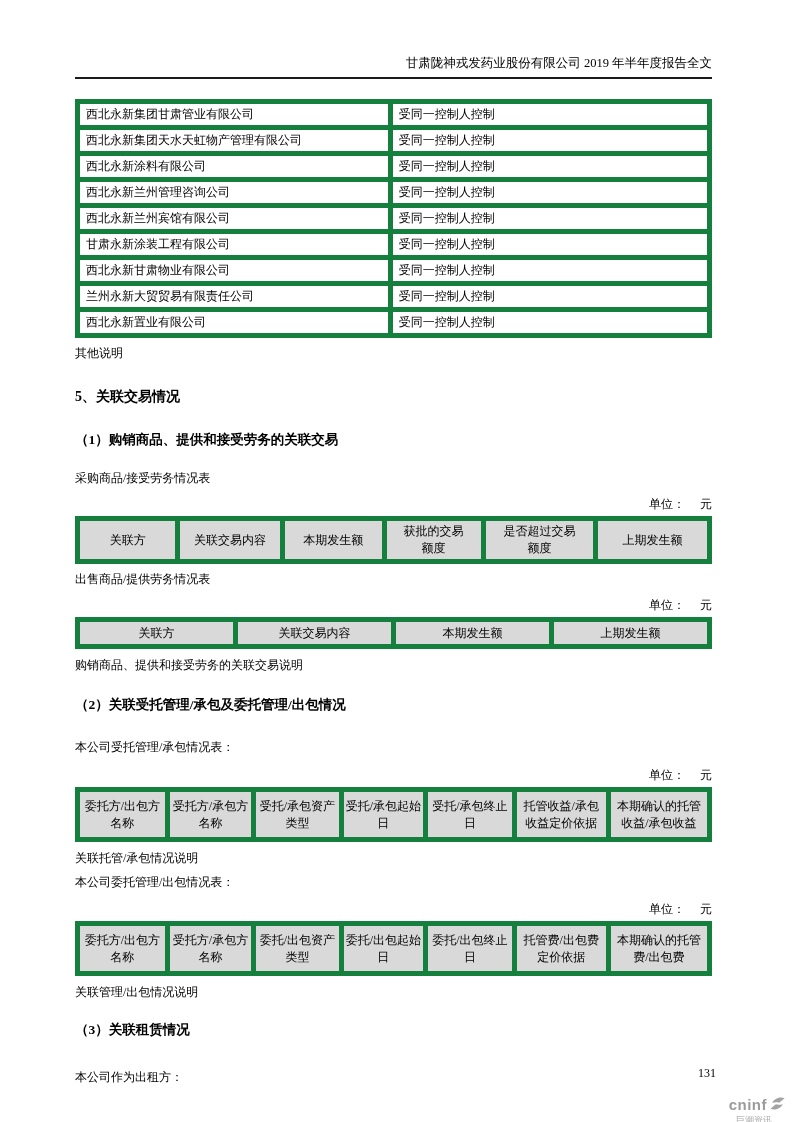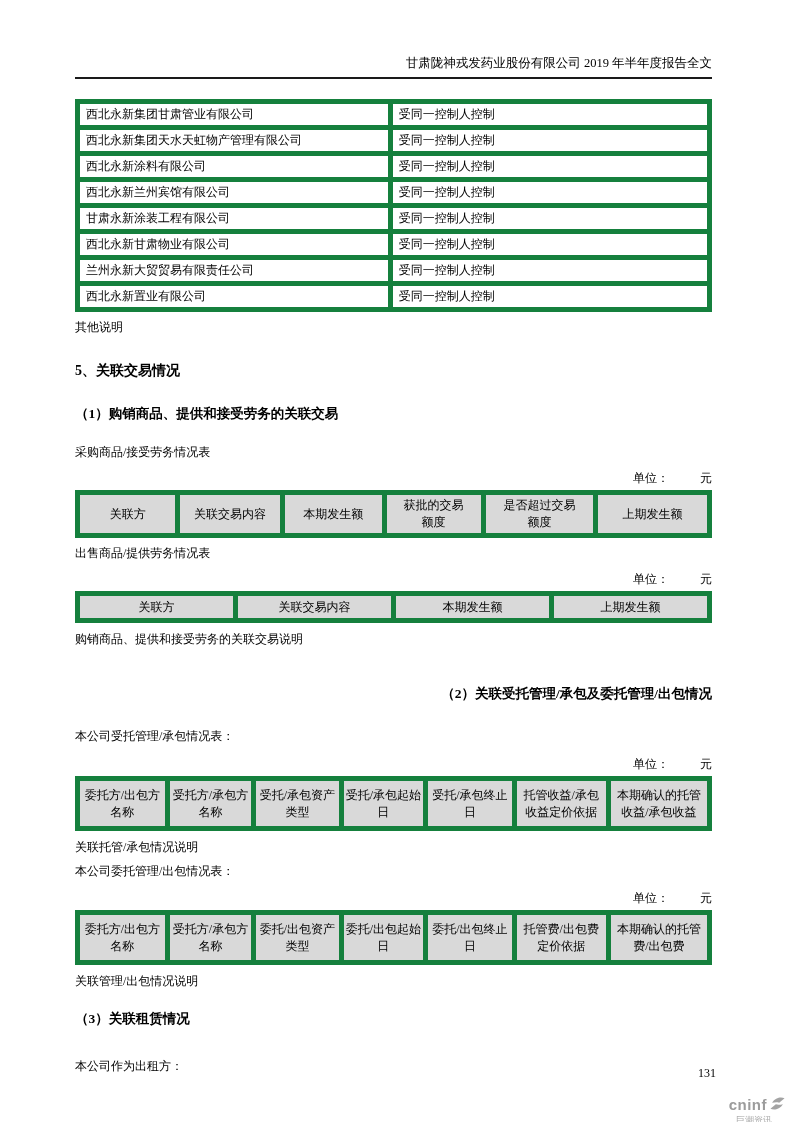--- a/index.html
+++ b/index.html
@@ -55,32 +55,32 @@
   h2.sec-title {
     margin-top:27px;
     font-size:14px;
     font-weight:bold;
   }
   h3.sub-title {
     font-size:13.5px;
     font-weight:bold;
   }
   .mt-sub1 { margin-top:25px; }
-  .mt-sub2 { margin-top:38px;text-align:right; }
+  .mt-sub2 { margin-top:23px; }
   .mt-sub3 { margin-top:21px; }
   .table-caption { margin-top:21px; }
   .table-caption-2 { margin-top:7px; }
   .table-caption-3 { margin-top:25px; }
   .table-caption-4 { margin-top:8px; }
   .lessor-caption { margin-top:30px; }
   .unit-row {
     margin-top:11px;
     display:flex;
     justify-content:flex-end;
-    gap:31px;
+    gap:15px;
     font-size:12px;
     line-height:14px;
   }
   .hdr-table { margin-top:5px; }
   .hdr-table th {
     background:#d9d9d9;
     text-align:center;
     vertical-align:middle;
     padding:2px 13px;
   }
@@ -146,20 +146,24 @@
         <tr>
           <td>西北永新集团甘肃管业有限公司</td>
           <td>受同一控制人控制</td>
         </tr>
         <tr>
           <td>西北永新集团天水天虹物产管理有限公司</td>
           <td>受同一控制人控制</td>
         </tr>
         <tr>
           <td>西北永新涂料有限公司</td>
+          <td>受同一控制人控制</td>
+        </tr>
+        <tr>
+          <td>西北永新兰州管理咨询公司</td>
           <td>受同一控制人控制</td>
         </tr>
         <tr>
           <td>西北永新兰州宾馆有限公司</td>
           <td>受同一控制人控制</td>
         </tr>
         <tr>
           <td>甘肃永新涂装工程有限公司</td>
           <td>受同一控制人控制</td>
         </tr>

